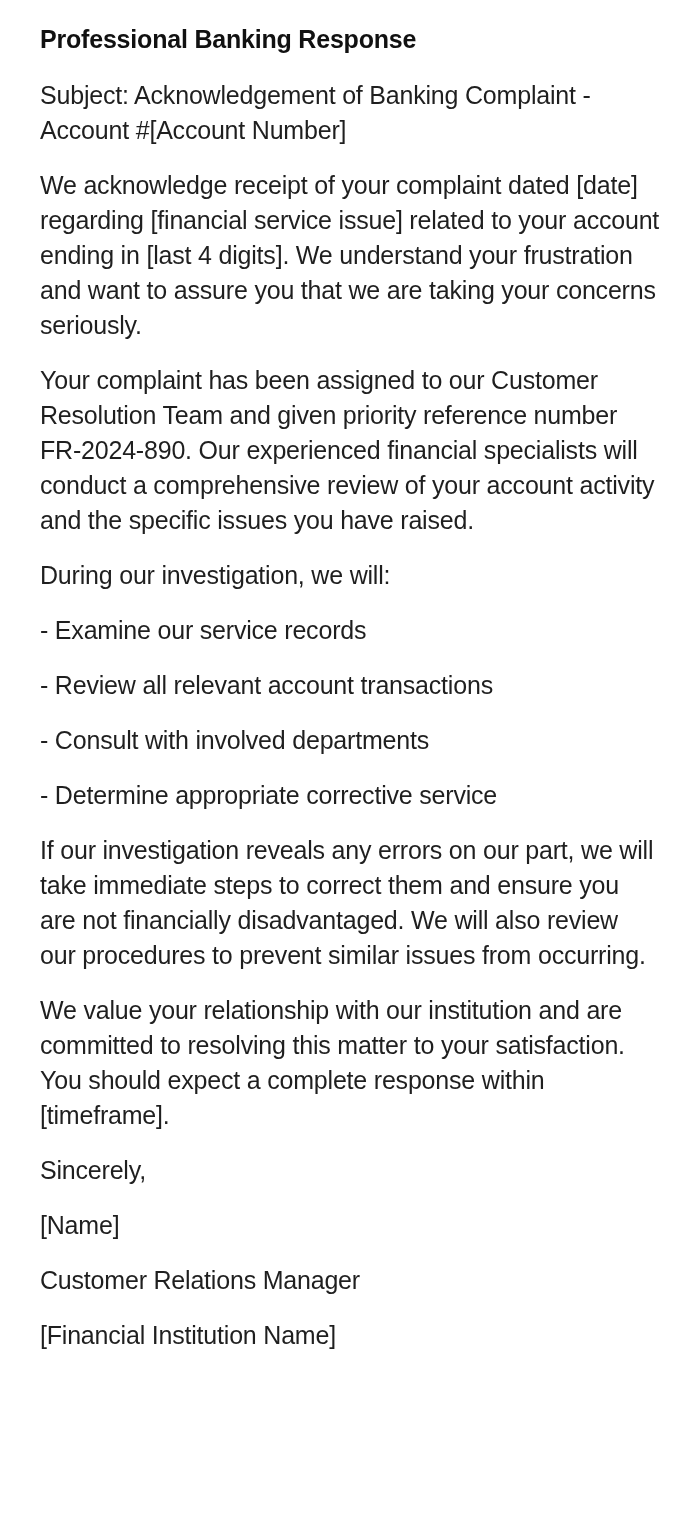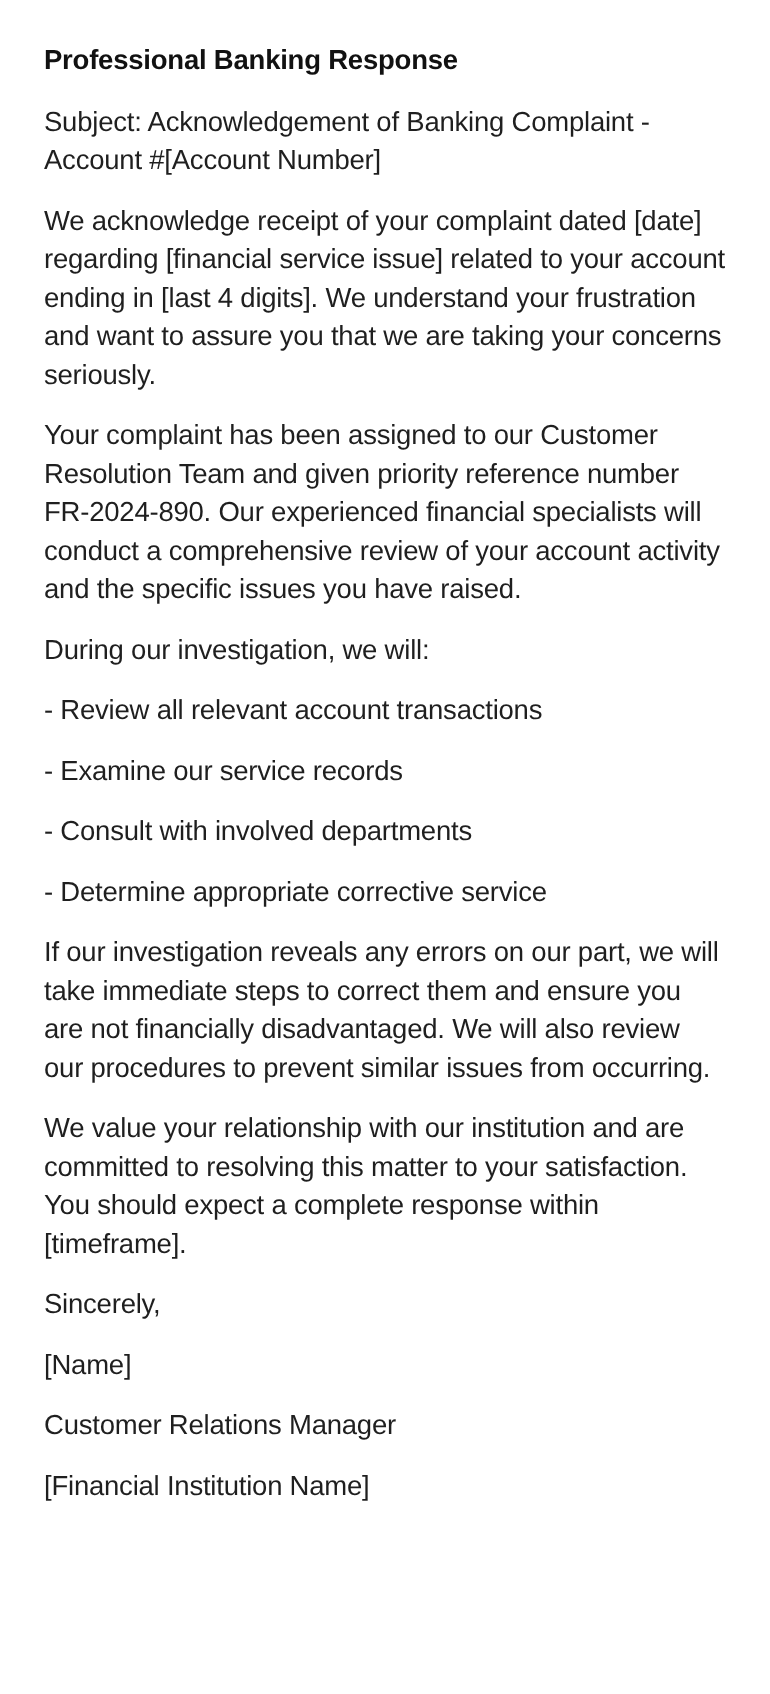--- a/index.html
+++ b/index.html
@@ -5,21 +5,21 @@
   html, body {
     margin: 0;
     padding: 0;
     background: #ffffff;
   }
   .page {
     width: 700px;
     height: 1540px;
     background: #ffffff;
     box-sizing: border-box;
-    padding: 40px 40px 0 40px;
+    padding: 24px 40px 0 40px;
     overflow: hidden;
     font-family: "Liberation Sans", "DejaVu Sans", sans-serif;
     color: #1f1f1f;
     letter-spacing: -0.2px;
   }
   .doc-title {
     font-size: 25px;
     font-weight: 700;
     color: #111111;
     line-height: 30px;
@@ -43,23 +43,23 @@
   <p class="para">Subject: Acknowledgement of Banking Complaint - Account #[Account Number]</p>
 
 
   <p class="para">We acknowledge receipt of your complaint dated [date] regarding [financial service issue] related to your account ending in [last 4 digits]. We understand your frustration and want to assure you that we are taking your concerns seriously.</p>
 
   <p class="para">Your complaint has been assigned to our Customer Resolution Team and given priority reference number FR-2024-890. Our experienced financial specialists will conduct a comprehensive review of your account activity and the specific issues you have raised.</p>
 
 
   <p class="para">During our investigation, we will:</p>
 
+  <p class="para">- Examine our service records</p>
+
   <p class="para">- Review all relevant account transactions</p>
-
-  <p class="para">- Examine our service records</p>
 
   <p class="para">- Consult with involved departments</p>
 
   <p class="para">- Determine appropriate corrective service</p>
 
   <p class="para">If our investigation reveals any errors on our part, we will take immediate steps to correct them and ensure you are not financially disadvantaged. We will also review our procedures to prevent similar issues from occurring.</p>
 
   <p class="para">We value your relationship with our institution and are committed to resolving this matter to your satisfaction. You should expect a complete response within [timeframe].</p>
 
   <p class="para">Sincerely,</p>

